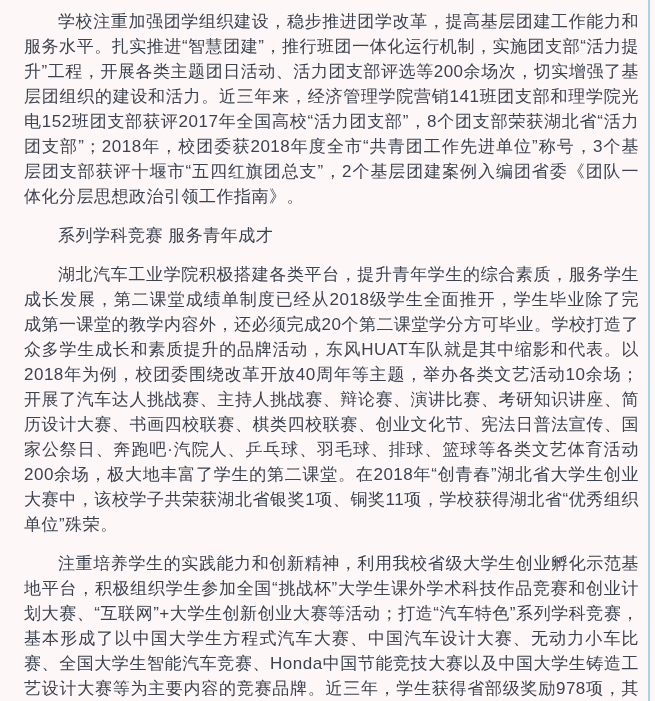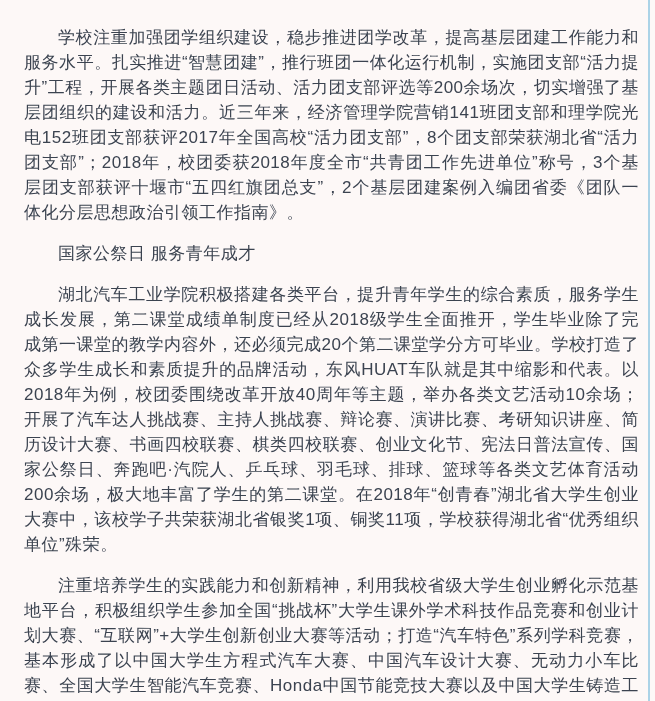--- a/index.html
+++ b/index.html
@@ -20,38 +20,38 @@
     left: 0;
     width: 615px;
     padding: 9px 16px 0 24px;
     color: #3b4350;
     font-size: 17px;
     line-height: 25px;
     letter-spacing: 0.5px;
     text-align: justify;
   }
   .article p {
-    margin: 16px 0 14px 0;
+    margin: 0 0 14px 0;
     text-indent: 2em;
   }
   .subheading {
     font-weight: normal;
   }
   .accent-line {
     position: absolute;
     left: 648px;
     top: 0;
     width: 2px;
     height: 701px;
     background: #abd3e7;
   }
 </style>
 </head>
 <body>
 
 <div class="article">
   <p>学校注重加强团学组织建设，稳步推进团学改革，提高基层团建工作能力和服务水平。扎实推进“智慧团建”，推行班团一体化运行机制，实施团支部“活力提升”工程，开展各类主题团日活动、活力团支部评选等200余场次，切实增强了基层团组织的建设和活力。近三年来，经济管理学院营销141班团支部和理学院光电152班团支部获评2017年全国高校“活力团支部”，8个团支部荣获湖北省“活力团支部”；2018年，校团委获2018年度全市“共青团工作先进单位”称号，3个基层团支部获评十堰市“五四红旗团总支”，2个基层团建案例入编团省委《团队一体化分层思想政治引领工作指南》。</p>
-  <p class="subheading">国家公祭日 服务青年成才</p>
+  <p class="subheading">系列学科竞赛 服务青年成才</p>
   <p>湖北汽车工业学院积极搭建各类平台，提升青年学生的综合素质，服务学生成长发展，第二课堂成绩单制度已经从2018级学生全面推开，学生毕业除了完成第一课堂的教学内容外，还必须完成20个第二课堂学分方可毕业。学校打造了众多学生成长和素质提升的品牌活动，东风HUAT车队就是其中缩影和代表。以2018年为例，校团委围绕改革开放40周年等主题，举办各类文艺活动10余场；开展了汽车达人挑战赛、主持人挑战赛、辩论赛、演讲比赛、考研知识讲座、简历设计大赛、书画四校联赛、棋类四校联赛、创业文化节、宪法日普法宣传、国家公祭日、奔跑吧·汽院人、乒乓球、羽毛球、排球、篮球等各类文艺体育活动200余场，极大地丰富了学生的第二课堂。在2018年“创青春”湖北省大学生创业大赛中，该校学子共荣获湖北省银奖1项、铜奖11项，学校获得湖北省“优秀组织单位”殊荣。</p>
   <p>注重培养学生的实践能力和创新精神，利用我校省级大学生创业孵化示范基地平台，积极组织学生参加全国“挑战杯”大学生课外学术科技作品竞赛和创业计划大赛、“互联网”+大学生创新创业大赛等活动；打造“汽车特色”系列学科竞赛，基本形成了以中国大学生方程式汽车大赛、中国汽车设计大赛、无动力小车比赛、全国大学生智能汽车竞赛、Honda中国节能竞技大赛以及中国大学生铸造工艺设计大赛等为主要内容的竞赛品牌。近三年，学生获得省部级奖励978项，其中国家一等奖50项、二等奖80项，获奖学生达2362人次。由东风商用车公司赞助的湖北汽车工业学院“HUAT大学生方程式车队”参加了七届中国赛和两届德国赛、两届日本赛。油车连续6年获得国内前五、两次总冠军，国外赛中均刷新国内大学生在当时世界比赛的记录，成为国内一流的大学生车队。2017年在备受瞩目的</p>
 </div>
 
 <div class="accent-line"></div>
 
 </body></html>

